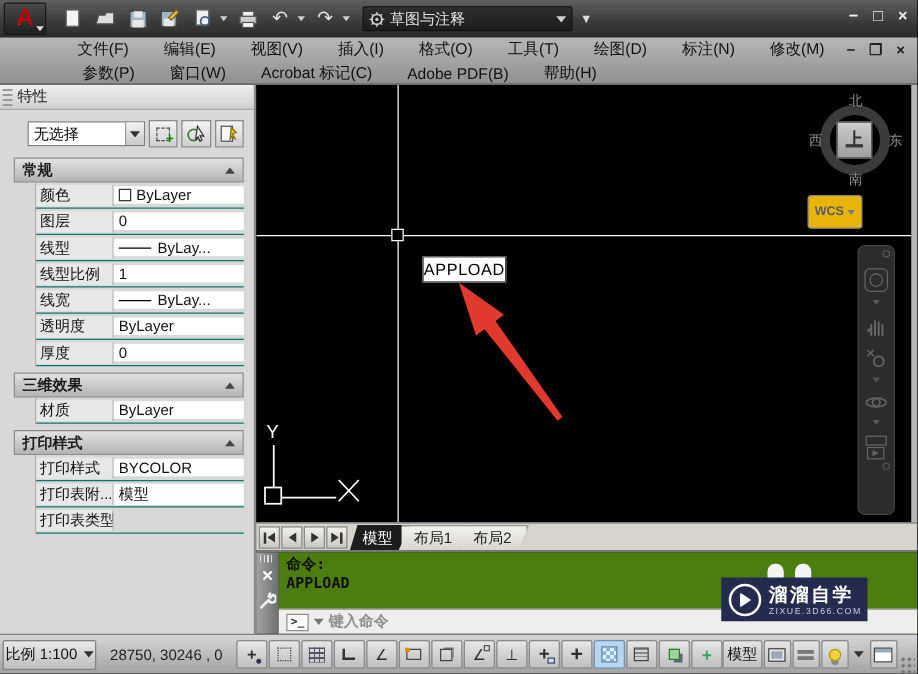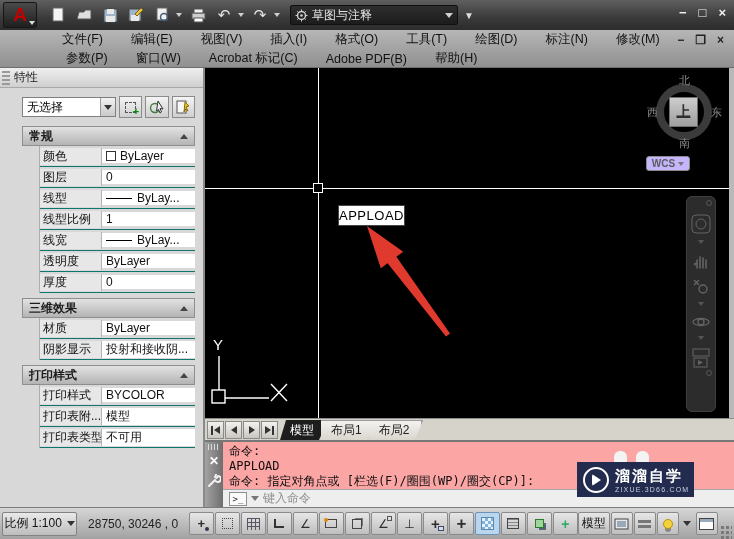--- a/index.html
+++ b/index.html
@@ -59,21 +59,21 @@
   #sel-drop .spacer { flex:1; }
   #sel-drop .sarrow { width:15px; height:18px; background:linear-gradient(#f2f2f2,#cécece,#c9c9c9);
     background:linear-gradient(#f2f2f2,#c9c9c9); border-left:1px solid #9a9a9a;
     display:flex; align-items:center; justify-content:center; }
   .tri-dn { width:0; height:0; border-left:4px solid transparent; border-right:4px solid transparent;
     border-top:5px solid #333; }
   .palette-btn { width:24px; height:22px; margin-left:3px; background:linear-gradient(#f4f4f4,#cfcfcf);
     border:1px solid #8b8b8b; display:flex; align-items:center; justify-content:center; position:relative; }
   .dashed-sq { width:11px; height:11px; border:1px dashed #555; position:relative; }
   .plus-badge { position:absolute; right:2px; bottom:2px; color:#0a8a0a; font-size:11px; font-weight:bold; line-height:8px; }
-  .sect { margin-left:14px; margin-bottom:5px; }
+  .sect { margin-left:3px; margin-bottom:5px; }
   .sect-h { height:20px; background:linear-gradient(#e2e2e2,#b4b4b4);
     border:1px solid #8e8e8e; display:flex; align-items:center; padding:0 6px;
     font-size:12px; font-weight:bold; color:#1c1c1c; }
   .sect-h .sp { flex:1; }
   .tri-up { width:0; height:0; border-left:4px solid transparent; border-right:4px solid transparent;
     border-bottom:5px solid #444; }
   .rows { margin-left:17px; border-left:1px solid #aeaeae; }
   .prow { display:flex; height:21px; border-bottom:1px solid #0f766e; font-size:12px;align-items:center; }
   .prow .lab { width:62px; background:#e7e7e7; border-right:1px solid #b4b4b4;
     display:flex; align-items:center; padding-left:3px; color:#111;
@@ -99,21 +99,21 @@
   #vc-ring { position:absolute; left:7px; top:8px; width:56px; height:56px; border-radius:50%;
     border:8px solid #3b3b3b; }
   .vc-lbl { position:absolute; color:#8d8d8d; font-size:11px; }
   #vc-n { left:30px; top:-3px; } #vc-s { left:30px; top:60px; }
   #vc-w { left:-2px; top:29px; } #vc-e { left:62px; top:29px; }
   #vc-top { position:absolute; left:20px; top:21px; width:29px; height:30px;
     background:linear-gradient(#cdcdcd,#9e9e9e); border:1px solid #6f6f6f;
     color:#2e2e2e; font-size:14px; font-weight:bold; display:flex; align-items:center;
     justify-content:center; }
   #vc-top u { text-decoration:underline; }
-  #wcs { position:absolute; left:441px; top:88px; width:44px; height:15px; background:#c4b5fd;
+  #wcs { position:absolute; left:441px; top:88px; width:44px; height:27px; background:#eab308;
     border:1px solid #8a8a8a; border-radius:3px; color:#5c5c5c; font-size:10px; font-weight:bold;
     display:flex; align-items:center; justify-content:center; gap:3px; }
   #wcs .tri { width:0; height:0; border-left:3px solid transparent; border-right:3px solid transparent;
     border-top:4px solid #777; }
   
   #navbar { position:absolute; left:481px; top:128px; width:30px; height:216px;
     background:#2c2c2c; border:1px solid #404040; border-radius:6px;
     display:flex; flex-direction:column; align-items:center; }
   #navbar .ncirc { width:6px; height:6px; border:1px solid #565656; border-radius:50%;
     align-self:flex-end; margin:3px 3px 0 0; }
@@ -142,21 +142,21 @@
     box-shadow:inset -2px 0 0 #9a9a9a; }
 
   
   #cmdwin { position:absolute; left:205px; top:440px; width:529px; height:67px; display:flex;
     border-top:2px solid #777; }
   #cmd-strip { width:18px; background:linear-gradient(90deg,#a2a2a2,#6e6e6e);
     display:flex; flex-direction:column; align-items:center; }
   #cmd-strip .grip-h { width:12px; height:6px; margin-top:2px;
     background:repeating-linear-gradient(90deg,#dcdcdc 0 1px, transparent 1px 3px); }
   #cmd-strip .x { color:#fff; font-weight:bold; font-size:12px; margin-top:4px; }
-  #cmd-main { flex:1; background:#fca5a5; display:flex; flex-direction:column; }
+  #cmd-main { flex:1; background:#4d7c0f; display:flex; flex-direction:column;font-weight:bold; }
   #cmd-hist { flex:1; padding:2px 6px 0 6px; font-family:"DejaVu Sans Mono", monospace;
     font-size:12px; line-height:15px; color:#111; }
   #cmd-input { height:20px; background:#eeeeee; border-top:1px solid #a5a5a5;
     display:flex; align-items:center; padding-left:6px; gap:4px; }
   #prompt-box { width:18px; height:14px; background:#fafafa; border:1px solid #8f8f8f;
     font-size:9px; color:#333; display:flex; align-items:center; justify-content:center;
     font-family:"DejaVu Sans Mono", monospace; }
   #cmd-placeholder { color:#8f8f8f; font-size:12px; }
 
   
@@ -396,45 +396,40 @@
         <div class="sect-h">
           <span>三维效果</span>
           <span class="sp"></span>
             <span class="tri-up"></span>
         </div>
         <div class="rows">
           <div class="prow">
             <span class="lab">材质</span>
             <span class="val">ByLayer</span>
           </div>
-          <div class="prow">
-            <span class="lab">阴影显示</span>
-            <span class="val">投射和接收阴...</span>
-          </div>
         </div>
       </div>
 
       <div class="sect">
         <div class="sect-h">
           <span>打印样式</span>
           <span class="sp"></span>
             <span class="tri-up"></span>
         </div>
         <div class="rows">
           <div class="prow">
             <span class="lab">打印样式</span>
             <span class="val">BYCOLOR</span>
           </div>
           <div class="prow">
             <span class="lab">打印表附...</span>
             <span class="val">模型</span>
           </div>
           <div class="prow">
             <span class="lab">打印表类型</span>
-            <span class="val">不可用</span>
           </div>
         </div>
       </div>
 
     </div>
   </div>
 
   <div id="draw">
     <div class="ch-h"></div>
     <div class="ch-v"></div>
@@ -525,21 +520,20 @@
       <span class="grip-h"></span>
       <span class="x">✕</span>
       <svg width="14" height="14" style="margin-top:6px">
           <path d="M2 12 L8 6 M8 6 a3 3 0 1 0 3-4 l-1.5 2 -1.5-1 1-2.5" fill="none" stroke="#f0f0f0" stroke-width="2" stroke-linecap="round"></path>
         </svg>
     </div>
     <div id="cmd-main">
       <div id="cmd-hist">
         <div>命令:</div>
         <div>APPLOAD</div>
-        <div>命令: 指定对角点或 [栏选(F)/圈围(WP)/圈交(CP)]:</div>
       </div>
       <div id="cmd-input">
         <span id="prompt-box">&gt;_</span>
         <span class="tri-dn" style="border-top-color:#777"></span>
         <span id="cmd-placeholder">键入命令</span>
       </div>
     </div>
   </div>
 
   <div id="statusbar">

